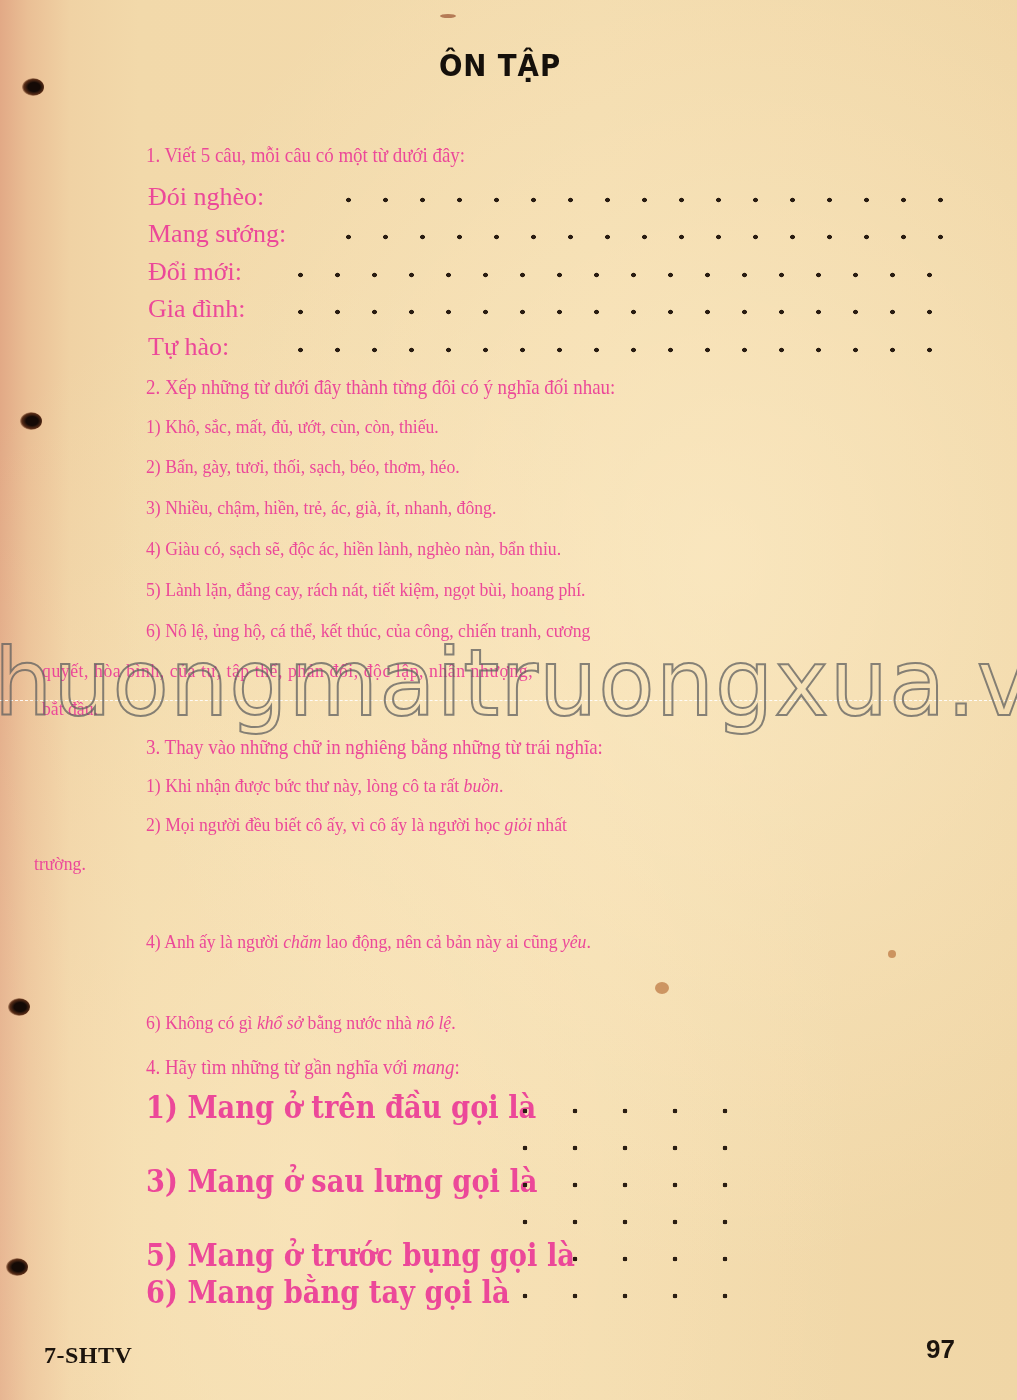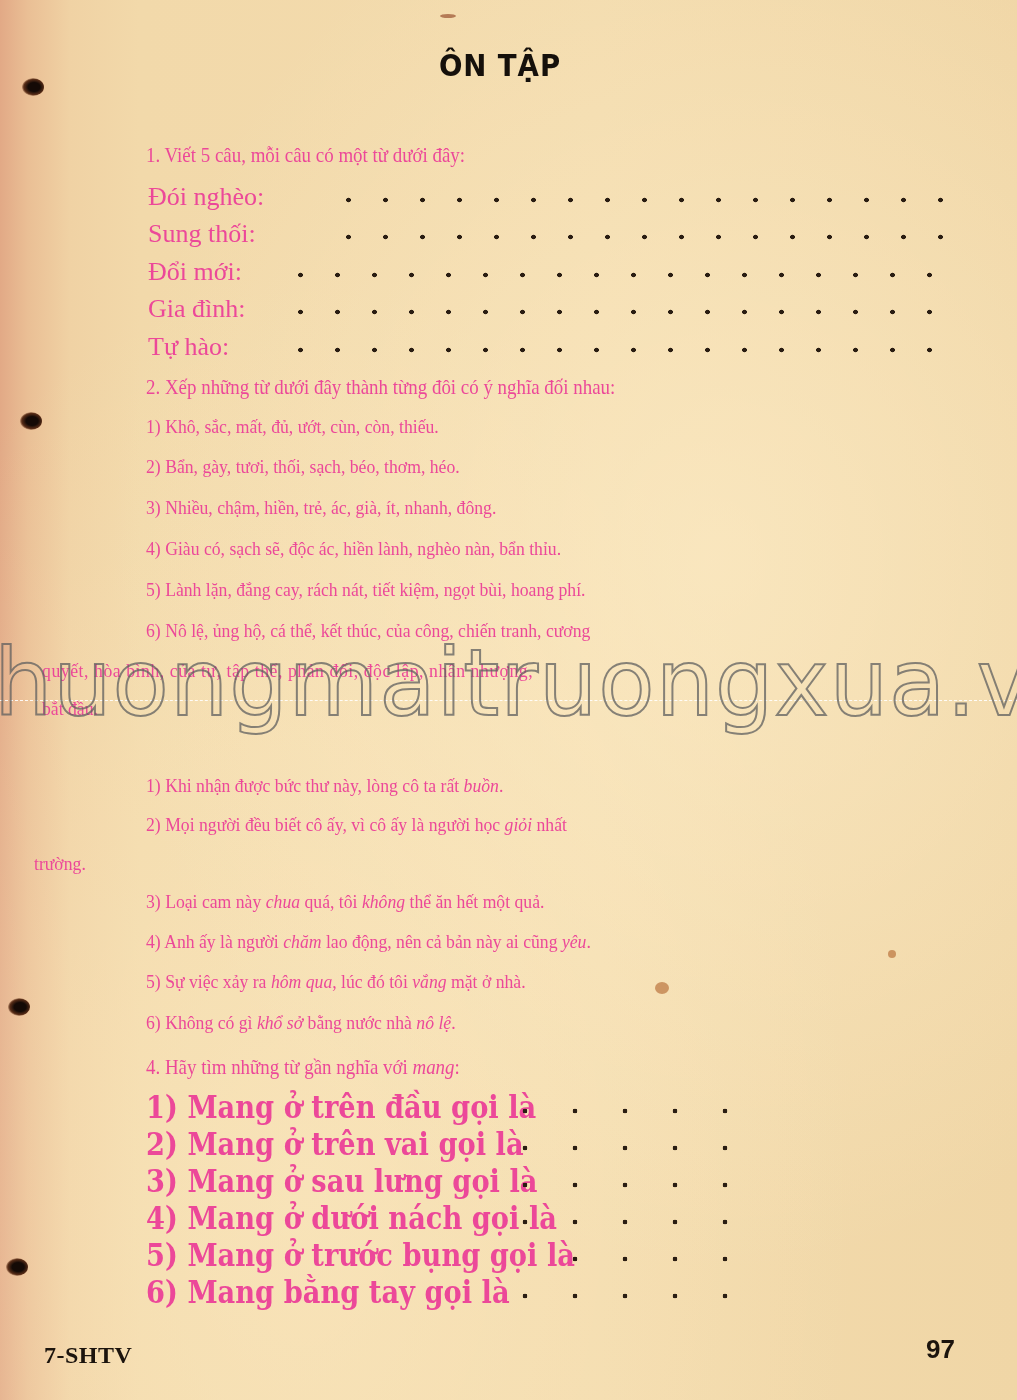--- a/index.html
+++ b/index.html
@@ -74,73 +74,68 @@
   <div class="speck" style="left:888px;top:950px;width:8px;height:8px;"></div>
   <div class="speck" style="left:440px;top:14px;width:16px;height:4px;background:#8a3b1a;"></div>
 
   <div class="title">ÔN TẬP</div>
 
   <div class="line heading" style="left:146px;top:140px;">
     <span class="condensed">1. Viết 5 câu, mỗi câu có một từ dưới đây:</span>
   </div>
   <div class="line word-label" style="left:148px;top:182px;">Đói nghèo:</div>
   <div class="dots" style="left:330px;top:197px;width:630px;"></div>
-  <div class="line word-label" style="left:148px;top:219px;">Sung thối:</div>
+  <div class="line word-label" style="left:148px;top:219px;">Mang sướng:</div>
   <div class="dots" style="left:330px;top:234px;width:630px;"></div>
   <div class="line word-label" style="left:148px;top:257px;">Đổi mới:</div>
   <div class="dots" style="left:282px;top:272px;width:680px;"></div>
   <div class="line word-label" style="left:148px;top:294px;">Gia đình:</div>
   <div class="dots" style="left:282px;top:309px;width:680px;"></div>
   <div class="line word-label" style="left:148px;top:332px;">Tự hào:</div>
   <div class="dots" style="left:282px;top:347px;width:680px;"></div>
 
   <div class="line heading" style="left:146px;top:372px;">
     <span class="condensed">2. Xếp những từ dưới đây thành từng đôi có ý nghĩa đối nhau:</span>
   </div>
   <div class="line item" style="left:146px;top:412px;"><span class="condensed">1) Khô, sắc, mất, đủ, ướt, cùn, còn, thiếu.</span></div>
   <div class="line item" style="left:146px;top:452px;"><span class="condensed">2) Bẩn, gày, tươi, thối, sạch, béo, thơm, héo.</span></div>
   <div class="line item" style="left:146px;top:493px;"><span class="condensed">3) Nhiều, chậm, hiền, trẻ, ác, già, ít, nhanh, đông.</span></div>
   <div class="line item" style="left:146px;top:534px;"><span class="condensed">4) Giàu có, sạch sẽ, độc ác, hiền lành, nghèo nàn, bẩn thỉu.</span></div>
   <div class="line item" style="left:146px;top:575px;"><span class="condensed">5) Lành lặn, đắng cay, rách nát, tiết kiệm, ngọt bùi, hoang phí.</span></div>
   <div class="line item" style="left:146px;top:616px;"><span class="condensed">6) Nô lệ, ủng hộ, cá thể, kết thúc, của công, chiến tranh, cương</span></div>
   <div class="line item" style="left:42px;top:656px;letter-spacing:0.6px;"><span class="condensed">quyết, hòa bình, của tư, tập thể, phản đối, độc lập, nhân nhượng,</span></div>
   <div class="line item" style="left:42px;top:694px;"><span class="condensed">bắt đầu.</span></div>
 
+  <div class="line heading" style="left:146px;top:732px;">
+    <span class="condensed">3. Thay vào những chữ in nghiêng bằng những từ trái nghĩa:</span>
+  </div>
   <div class="line item" style="left:146px;top:771px;">
     <span class="condensed"><span>1) Khi nhận được bức thư này, lòng cô ta rất </span><i class="ital">buồn</i><span>.</span></span>
   </div>
   <div class="line item" style="left:146px;top:810px;">
     <span class="condensed"><span>2) Mọi người đều biết cô ấy, vì cô ấy là người học </span><i class="ital">giỏi</i><span> nhất</span></span>
   </div>
   <div class="line item" style="left:34px;top:849px;text-align:right;">
     <span class="condensed">trường.</span>
   </div>
-  <div class="line item" style="left:146px;top:887px;">
-    <span class="condensed"><span>3) Loại cam này </span><i class="ital">chua</i><span> quá, tôi </span><i class="ital">không</i><span> thể ăn hết một quả.</span></span>
-  </div>
   <div class="line item" style="left:146px;top:927px;font-family:Liberation Serif, serif;">
     <span class="condensed"><span>4) Anh ấy là người </span><i class="ital">chăm</i><span> lao động, nên cả bản này ai cũng </span><i class="ital">yêu</i><span>.</span></span>
-  </div>
-  <div class="line item" style="left:146px;top:967px;">
-    <span class="condensed"><span>5) Sự việc xảy ra </span><i class="ital">hôm qua</i><span>, lúc đó tôi </span><i class="ital">vắng</i><span> mặt ở nhà.</span></span>
   </div>
   <div class="line item" style="left:146px;top:1008px;">
     <span class="condensed"><span>6) Không có gì </span><i class="ital">khổ sở</i><span> bằng nước nhà </span><i class="ital">nô lệ</i><span>.</span></span>
   </div>
 
   <div class="line heading" style="left:146px;top:1052px;">
     <span class="condensed"><span>4. Hãy tìm những từ gần nghĩa với </span><i class="ital">mang</i><span>:</span></span>
   </div>
   <div class="line bold-item" style="left:146px;top:1092px;"><span class="condensed">1) Mang ở trên đầu gọi là</span></div>
   <div class="dots" style="left:500px;top:1108px;width:250px;background-size:50px 6px;"></div>
-  <div class="line bold-item" style="left:146px;top:1129px;"><span class="condensed">2) Mang ở trên vai gọi là</span></div>
   <div class="dots" style="left:500px;top:1145px;width:250px;background-size:50px 6px;"></div>
   <div class="line bold-item" style="left:146px;top:1166px;"><span class="condensed">3) Mang ở sau lưng gọi là</span></div>
   <div class="dots" style="left:500px;top:1182px;width:250px;background-size:50px 6px;"></div>
-  <div class="line bold-item" style="left:146px;top:1203px;"><span class="condensed">4) Mang ở dưới nách gọi là</span></div>
   <div class="dots" style="left:500px;top:1219px;width:250px;background-size:50px 6px;"></div>
   <div class="line bold-item" style="left:146px;top:1240px;"><span class="condensed">5) Mang ở trước bụng gọi là</span></div>
   <div class="dots" style="left:550px;top:1256px;width:200px;background-size:50px 6px;"></div>
   <div class="line bold-item" style="left:146px;top:1277px;"><span class="condensed">6) Mang bằng tay gọi là</span></div>
   <div class="dots" style="left:500px;top:1293px;width:250px;background-size:50px 6px;"></div>
 
   <div class="footer-left">7-SHTV</div>
   <div class="footer-right">97</div>
 
   <div class="wm-dash"></div>

